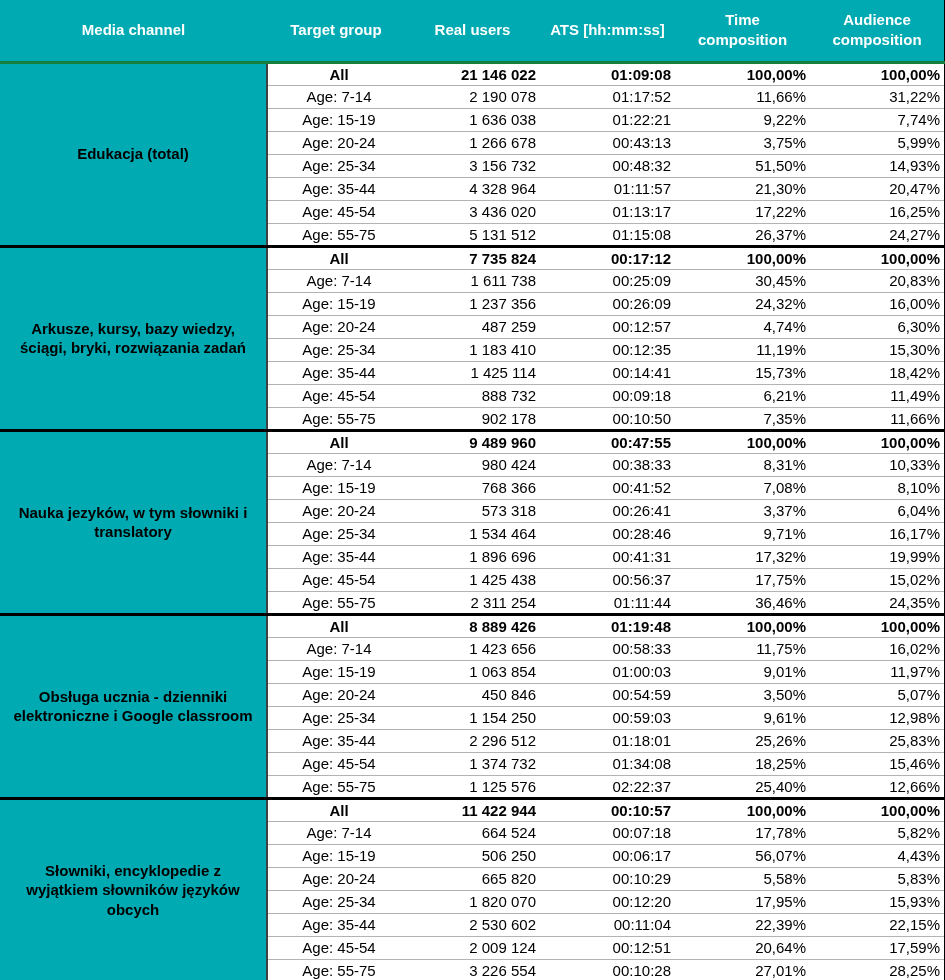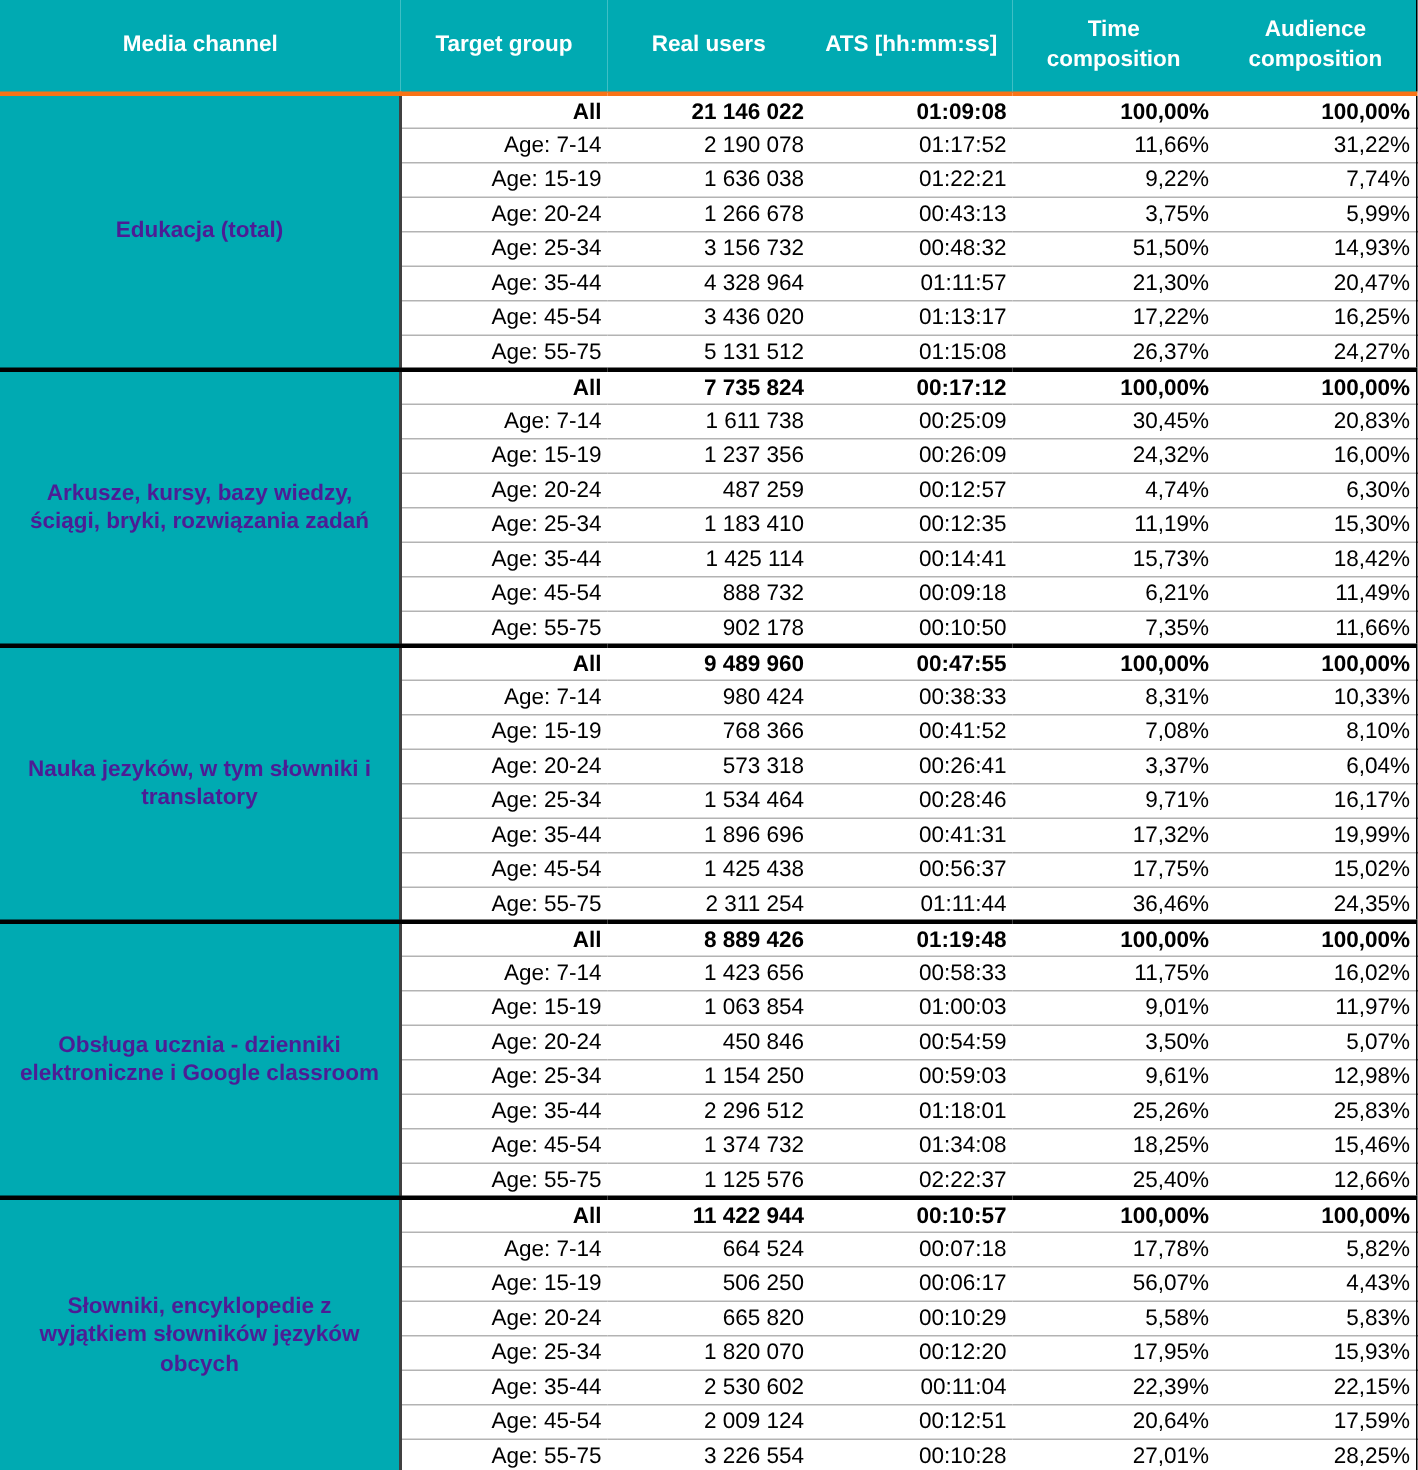--- a/index.html
+++ b/index.html
@@ -10,21 +10,21 @@
   }
   #report {
     width: 945px;
     height: 980px;
     border-collapse: collapse;
     table-layout: fixed;
     border-right: 2px solid #000;
     border-bottom: 3px solid #000;
   }
   thead tr { height: 62px; }
-  thead { border-bottom: 3px solid #f97316; }
+  thead { border-bottom: 3px solid #15803d; }
   tbody { border-top: 3px solid #000; }
   th {
     background: #00AAB2;
     color: #ffffff;
     font-size: 15px;
     font-weight: bold;
     text-align: center;
     vertical-align: middle;
     padding: 2px 6px;
     line-height: 1.35;
@@ -33,31 +33,31 @@
   td {
     font-size: 15px;
     color: #000000;
     vertical-align: middle;
     padding: 0 4px;
     white-space: nowrap;
     overflow: hidden;
   }
   td.channel-cell {
     background: #00AAB2;
-    color: #4c1d95;
+    color: #000000;
     font-weight: bold;
     text-align: center;
     vertical-align: middle;
     white-space: normal;
     line-height: 1.3;
     padding: 0 9px;
     border-right: 2px solid #404040;
     margin-left: 47px;
   }
-  td.left  { text-align: right;  padding-left: 9px; }
+  td.left  { text-align: center;  padding-left: 9px; }
   td.num   { text-align: right; padding-right: 4px; }
   tr.total-row td { font-weight: bold; }
   tr.age-row td { border-top: 1px solid #b3b3b3; }
 </style>
 </head>
 <body>
 
 <table id="report">
   <colgroup>
     <col style="width:267px">

